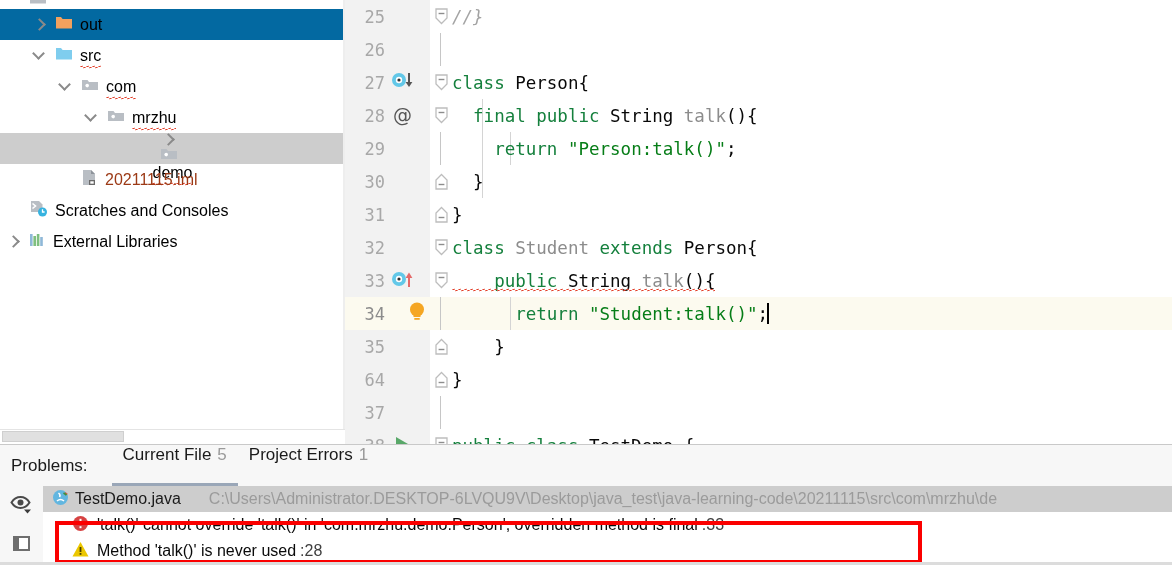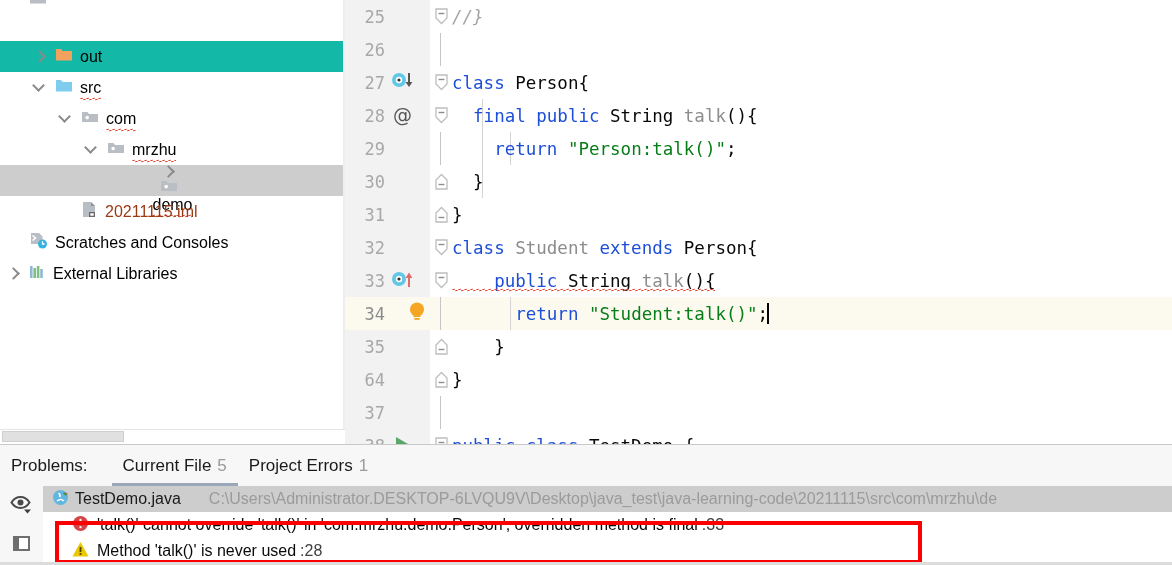--- a/index.html
+++ b/index.html
@@ -18,21 +18,21 @@
     background: #ffffff;
     overflow: hidden;
   }
   .tree-row {
     position: relative;
     height: 31px;
     display: flex; align-items: center;
     font-size: 16px; color: #000000;
     white-space: nowrap;
   }
-  .tree-row.hl-yellow { background: #14b8a6; margin-top: 32px; }
+  .tree-row.hl-yellow { background: #0369a1; }
   .tree-row.hl-gray   { background: #cdcdcd; flex-direction: column; }
 
   .arrow {
     width: 13px; height: 13px;
     flex: 0 0 13px;
     position: relative;
   }
   .arrow::before {
     content: "";
     position: absolute;
@@ -124,21 +124,21 @@
     position: absolute; left: 95px; top: 0;
     width: 1px; height: 33px; background: #c6c6c6;
   }
   .indent-guide {
     position: absolute; top: 0; width: 1px; height: 33px; background: #d4d4d4;
   }
   .code-text {
     position: absolute; left: 107px; top: 0;
     height: 33px; display: flex; align-items: center;
   }
-  .kw   { color: #1d4ed8; }
+  .kw   { color: #15803d; }
   .str  { color: #067d17; }
   .plain{ color: #080808; }
   .gray { color: #8c8c8c; }
   .cmt  { color: #a3a3a3; font-style: italic; }
   .err-underline {
     position: relative;
   }
   .err-underline::after {
     content: "";
     position: absolute; left: 0; right: 0; bottom: -1px; height: 4px;
@@ -167,21 +167,21 @@
     background: #f7f7f7;
     padding-left: 11px;
   }
   .ptab-title {
     font-size: 17px; color: #1a1a1a; margin-right: 24px;
   }
   .ptab {
     position: relative;
     font-size: 17px; color: #1a1a1a;
     padding: 0 11px; height: 41px;
-    display: flex; align-items: center; gap: 6px;
+    display: flex; align-items: flex-start; gap: 6px;
   }
   .ptab .count { color: #9a9a9a; }
   .ptab.active::after {
     content: "";
     position: absolute; left: 0; right: 0; bottom: 0;
     height: 3px; background: #9aa7b8;
   }
 
   #problems-body {
     position: relative;

